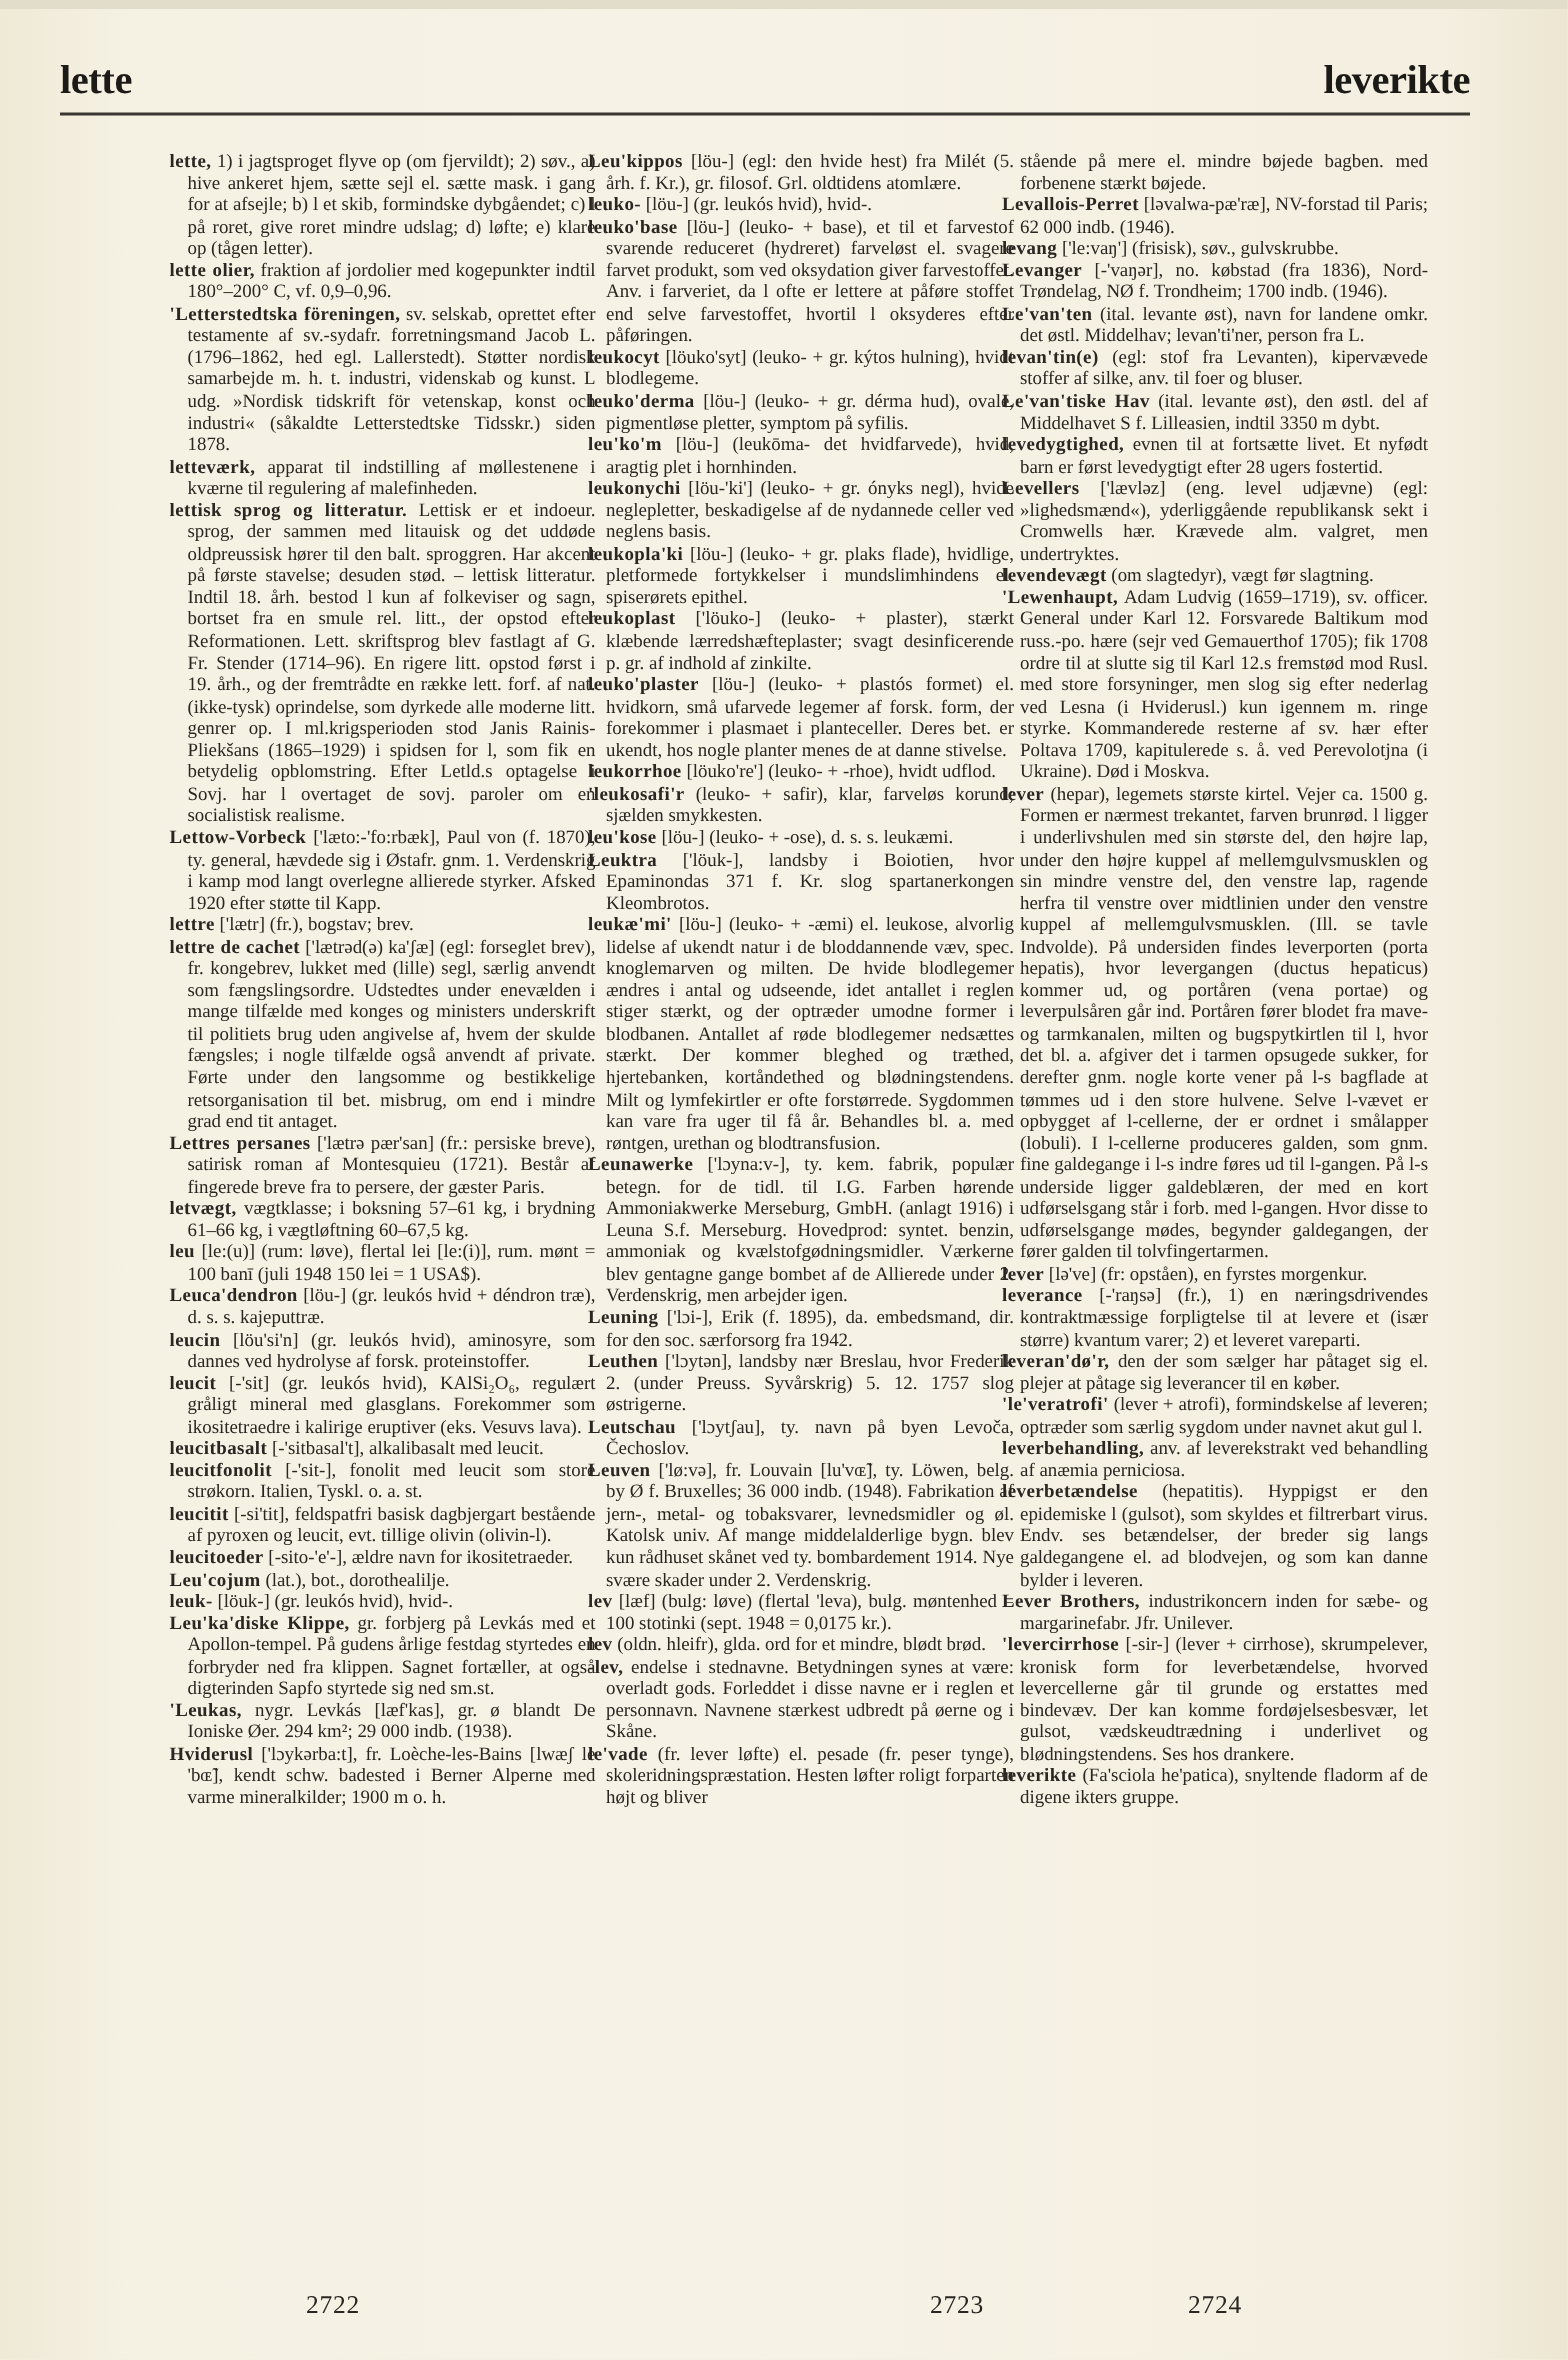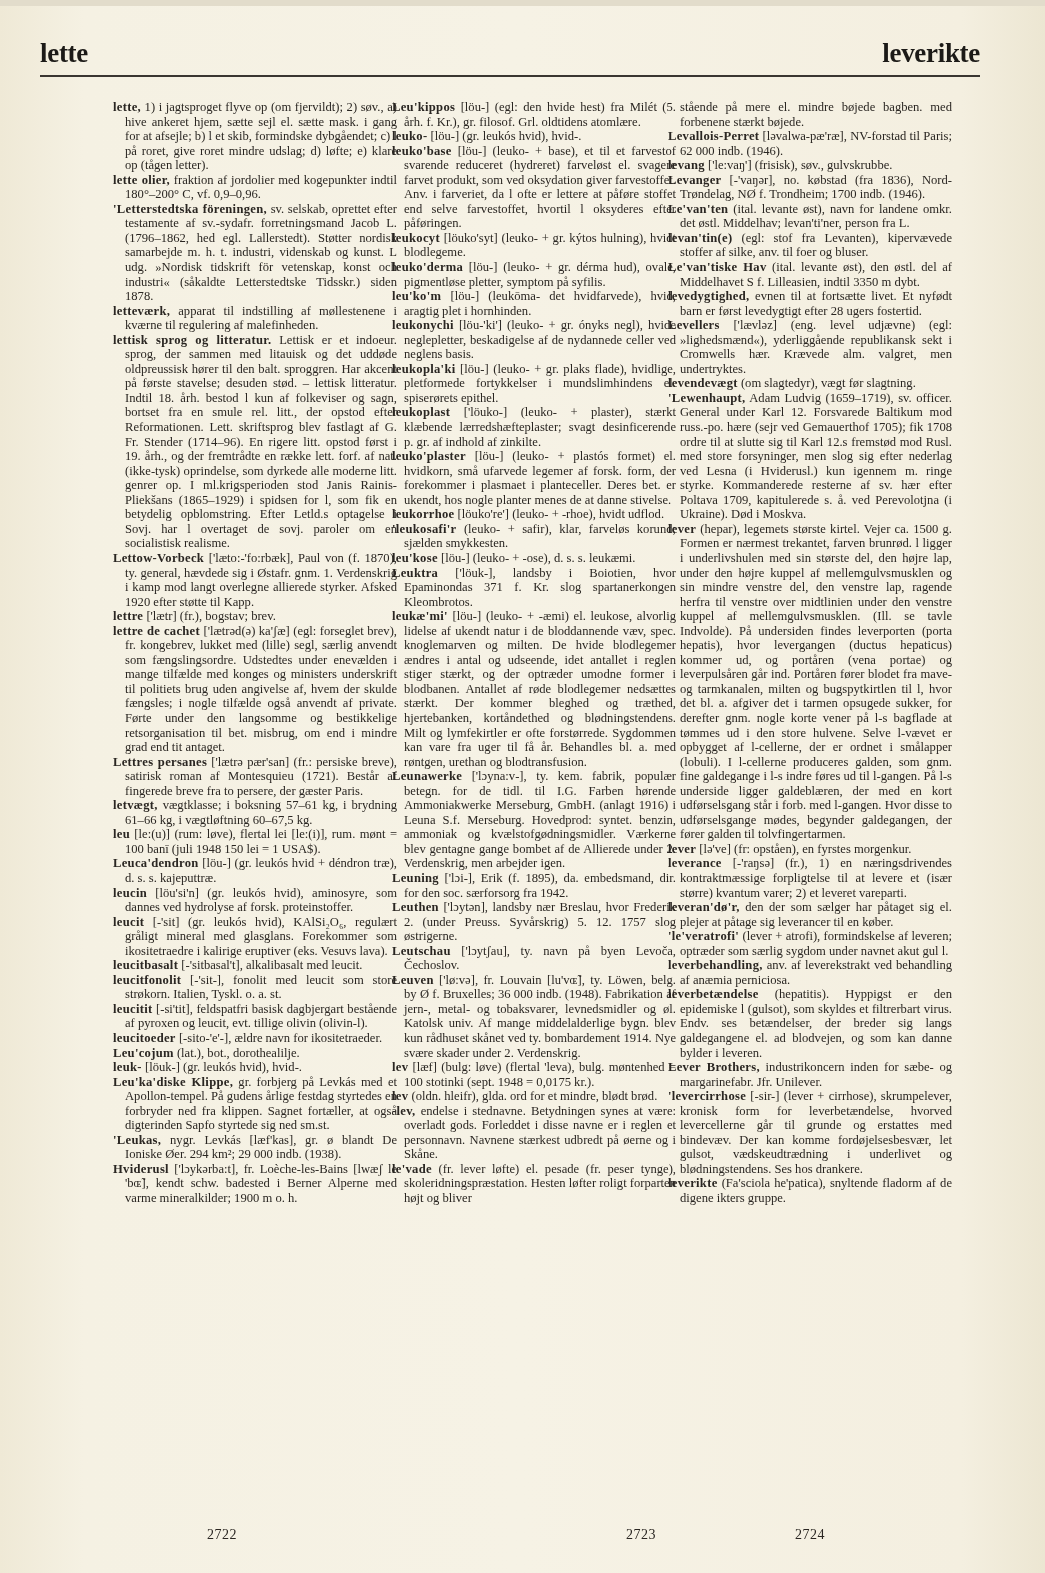--- a/index.html
+++ b/index.html
@@ -32,21 +32,21 @@
     font-size: 12.6px; line-height: 14.55px;
     text-align: justify;
   }
   .col1 { left: 80px; margin-left: 33px; }
   .col2 { left: 392px; }
   .col3 { left: 668px; }
   .entry { margin: 0; padding-left: 12px; text-indent: -12px; }
   .entry.cont { padding-left: 12px; text-indent: 0; }
   .hw { font-weight: bold; letter-spacing: 0.3px; }
   .pageno {
-    position: absolute; top: 1527px; font-size: 14px; width: 284px; text-align: center;
+    position: absolute; top: 1527px; font-size: 17px; width: 284px; text-align: center;
     letter-spacing: 0.5px;
   }
   .pn1 { left: 80px; }
   .pn2 { left: 372px; text-align: right; }
   .pn3 { left: 668px; }
 </style>
 </head>
 <body>
 
 <div class="page">

